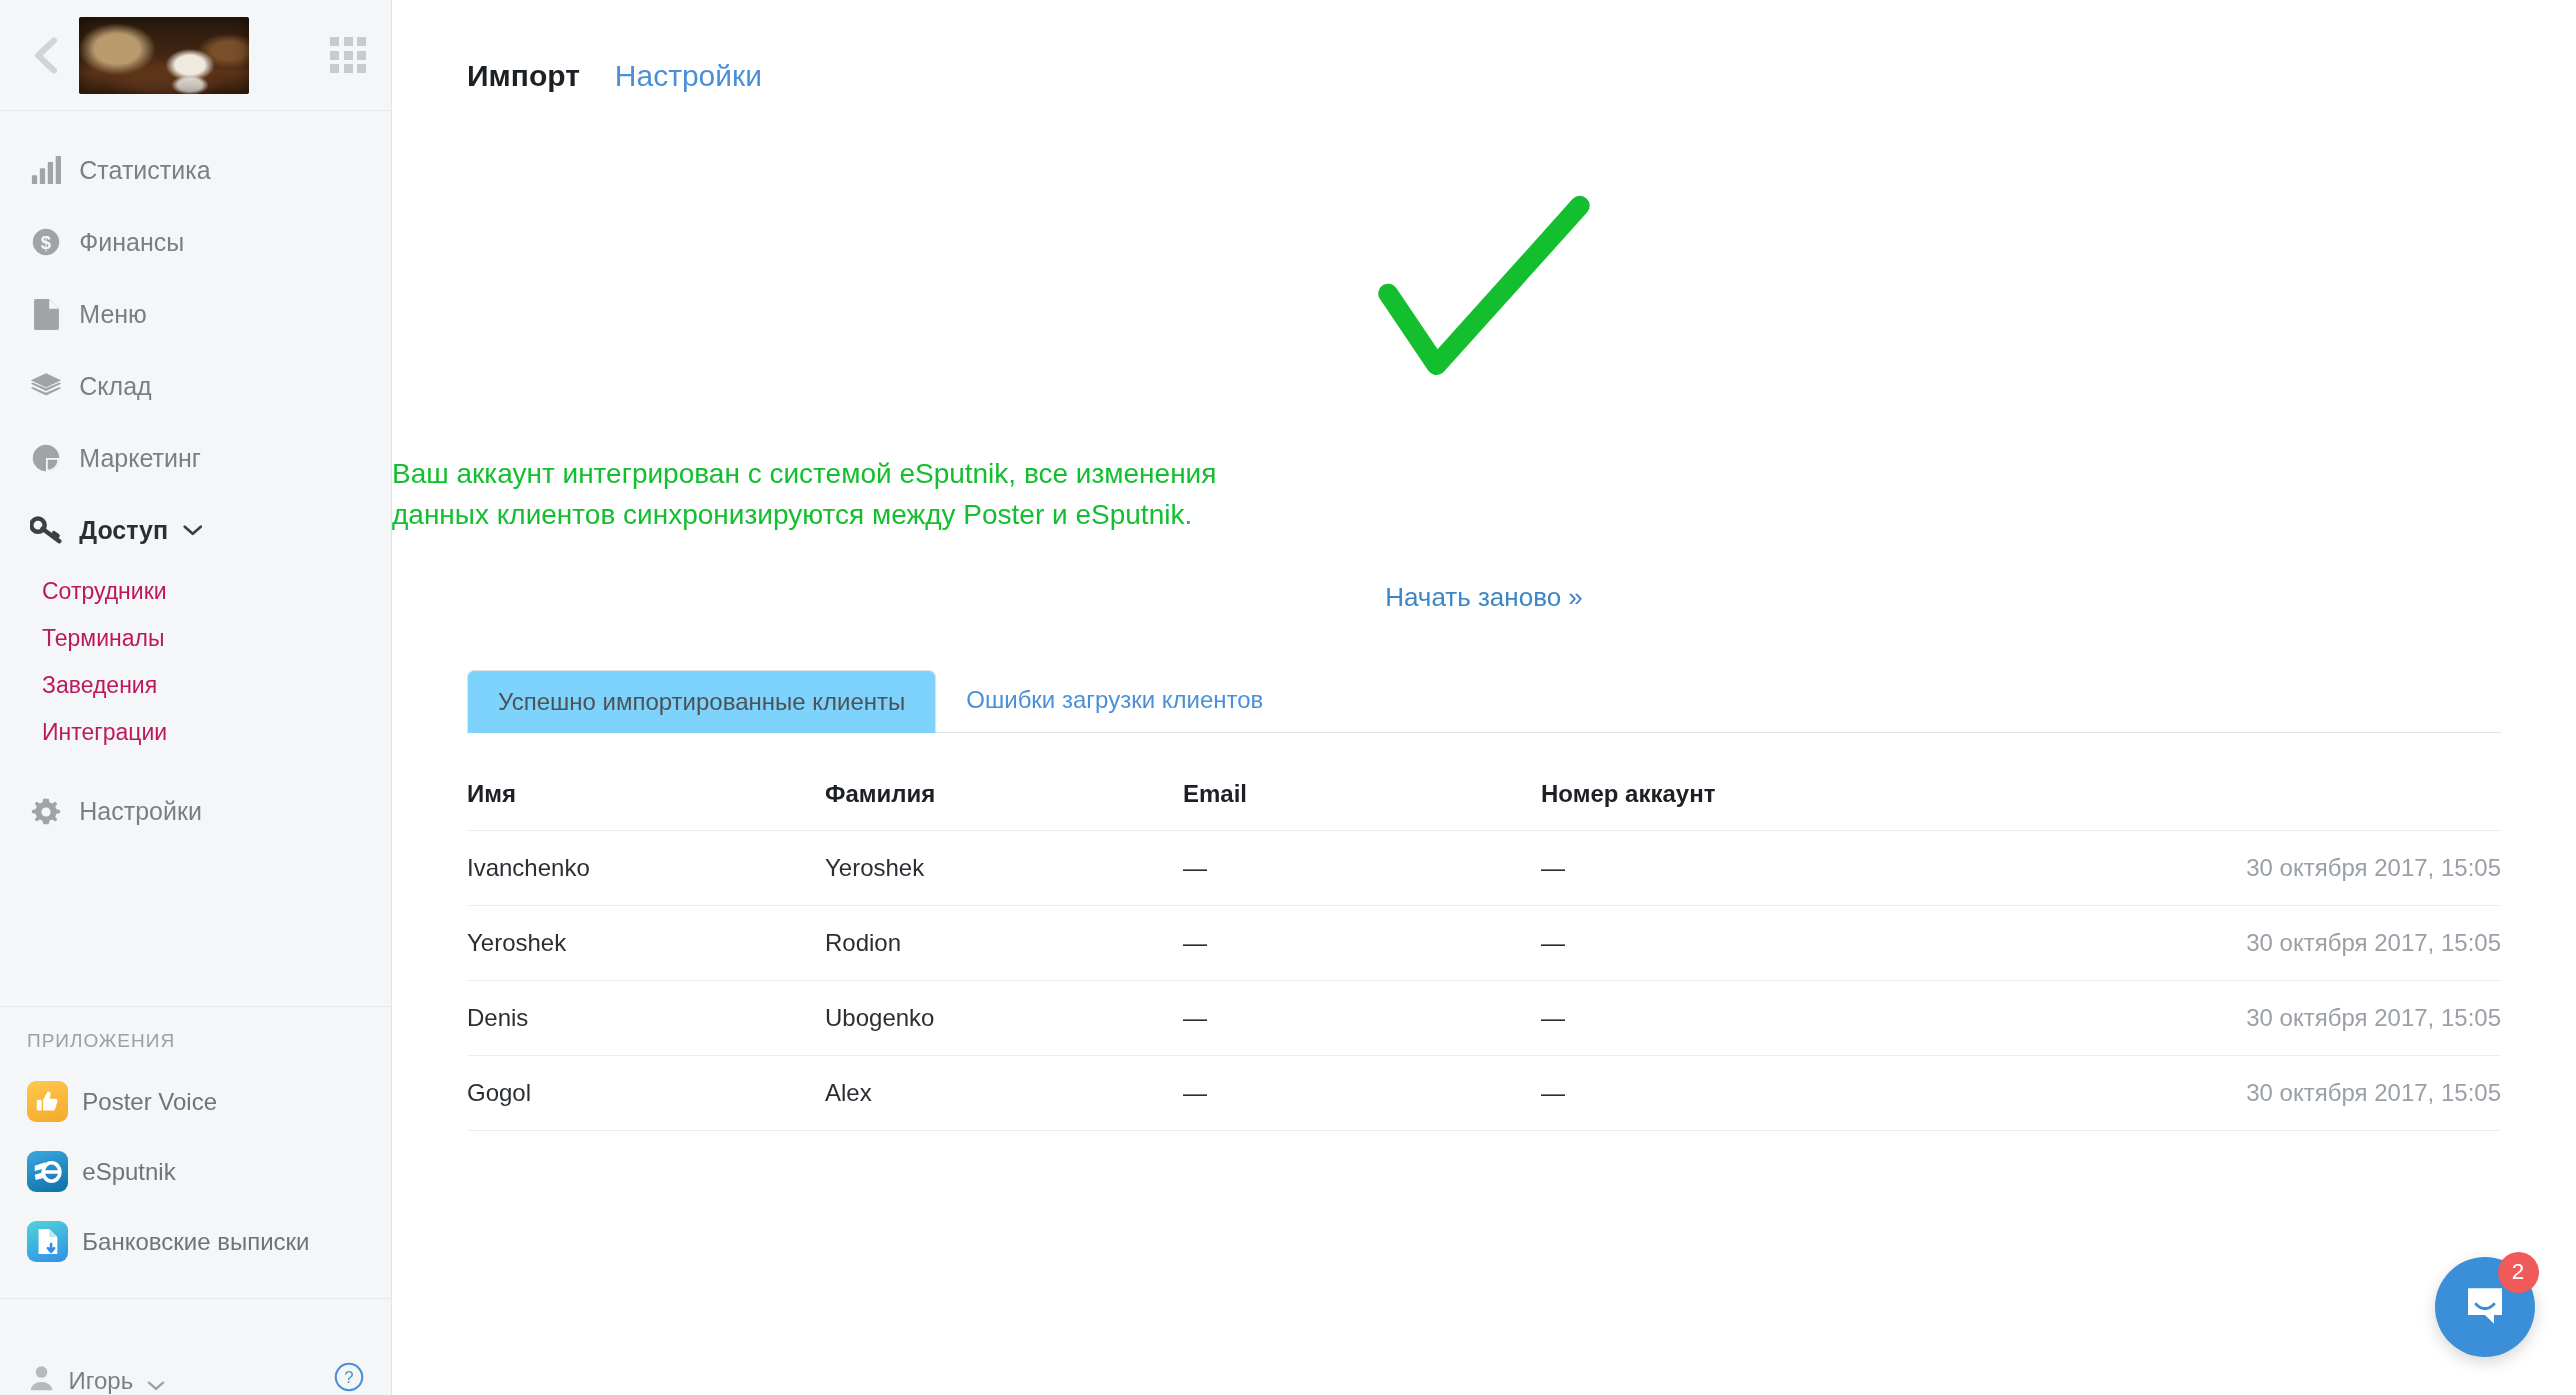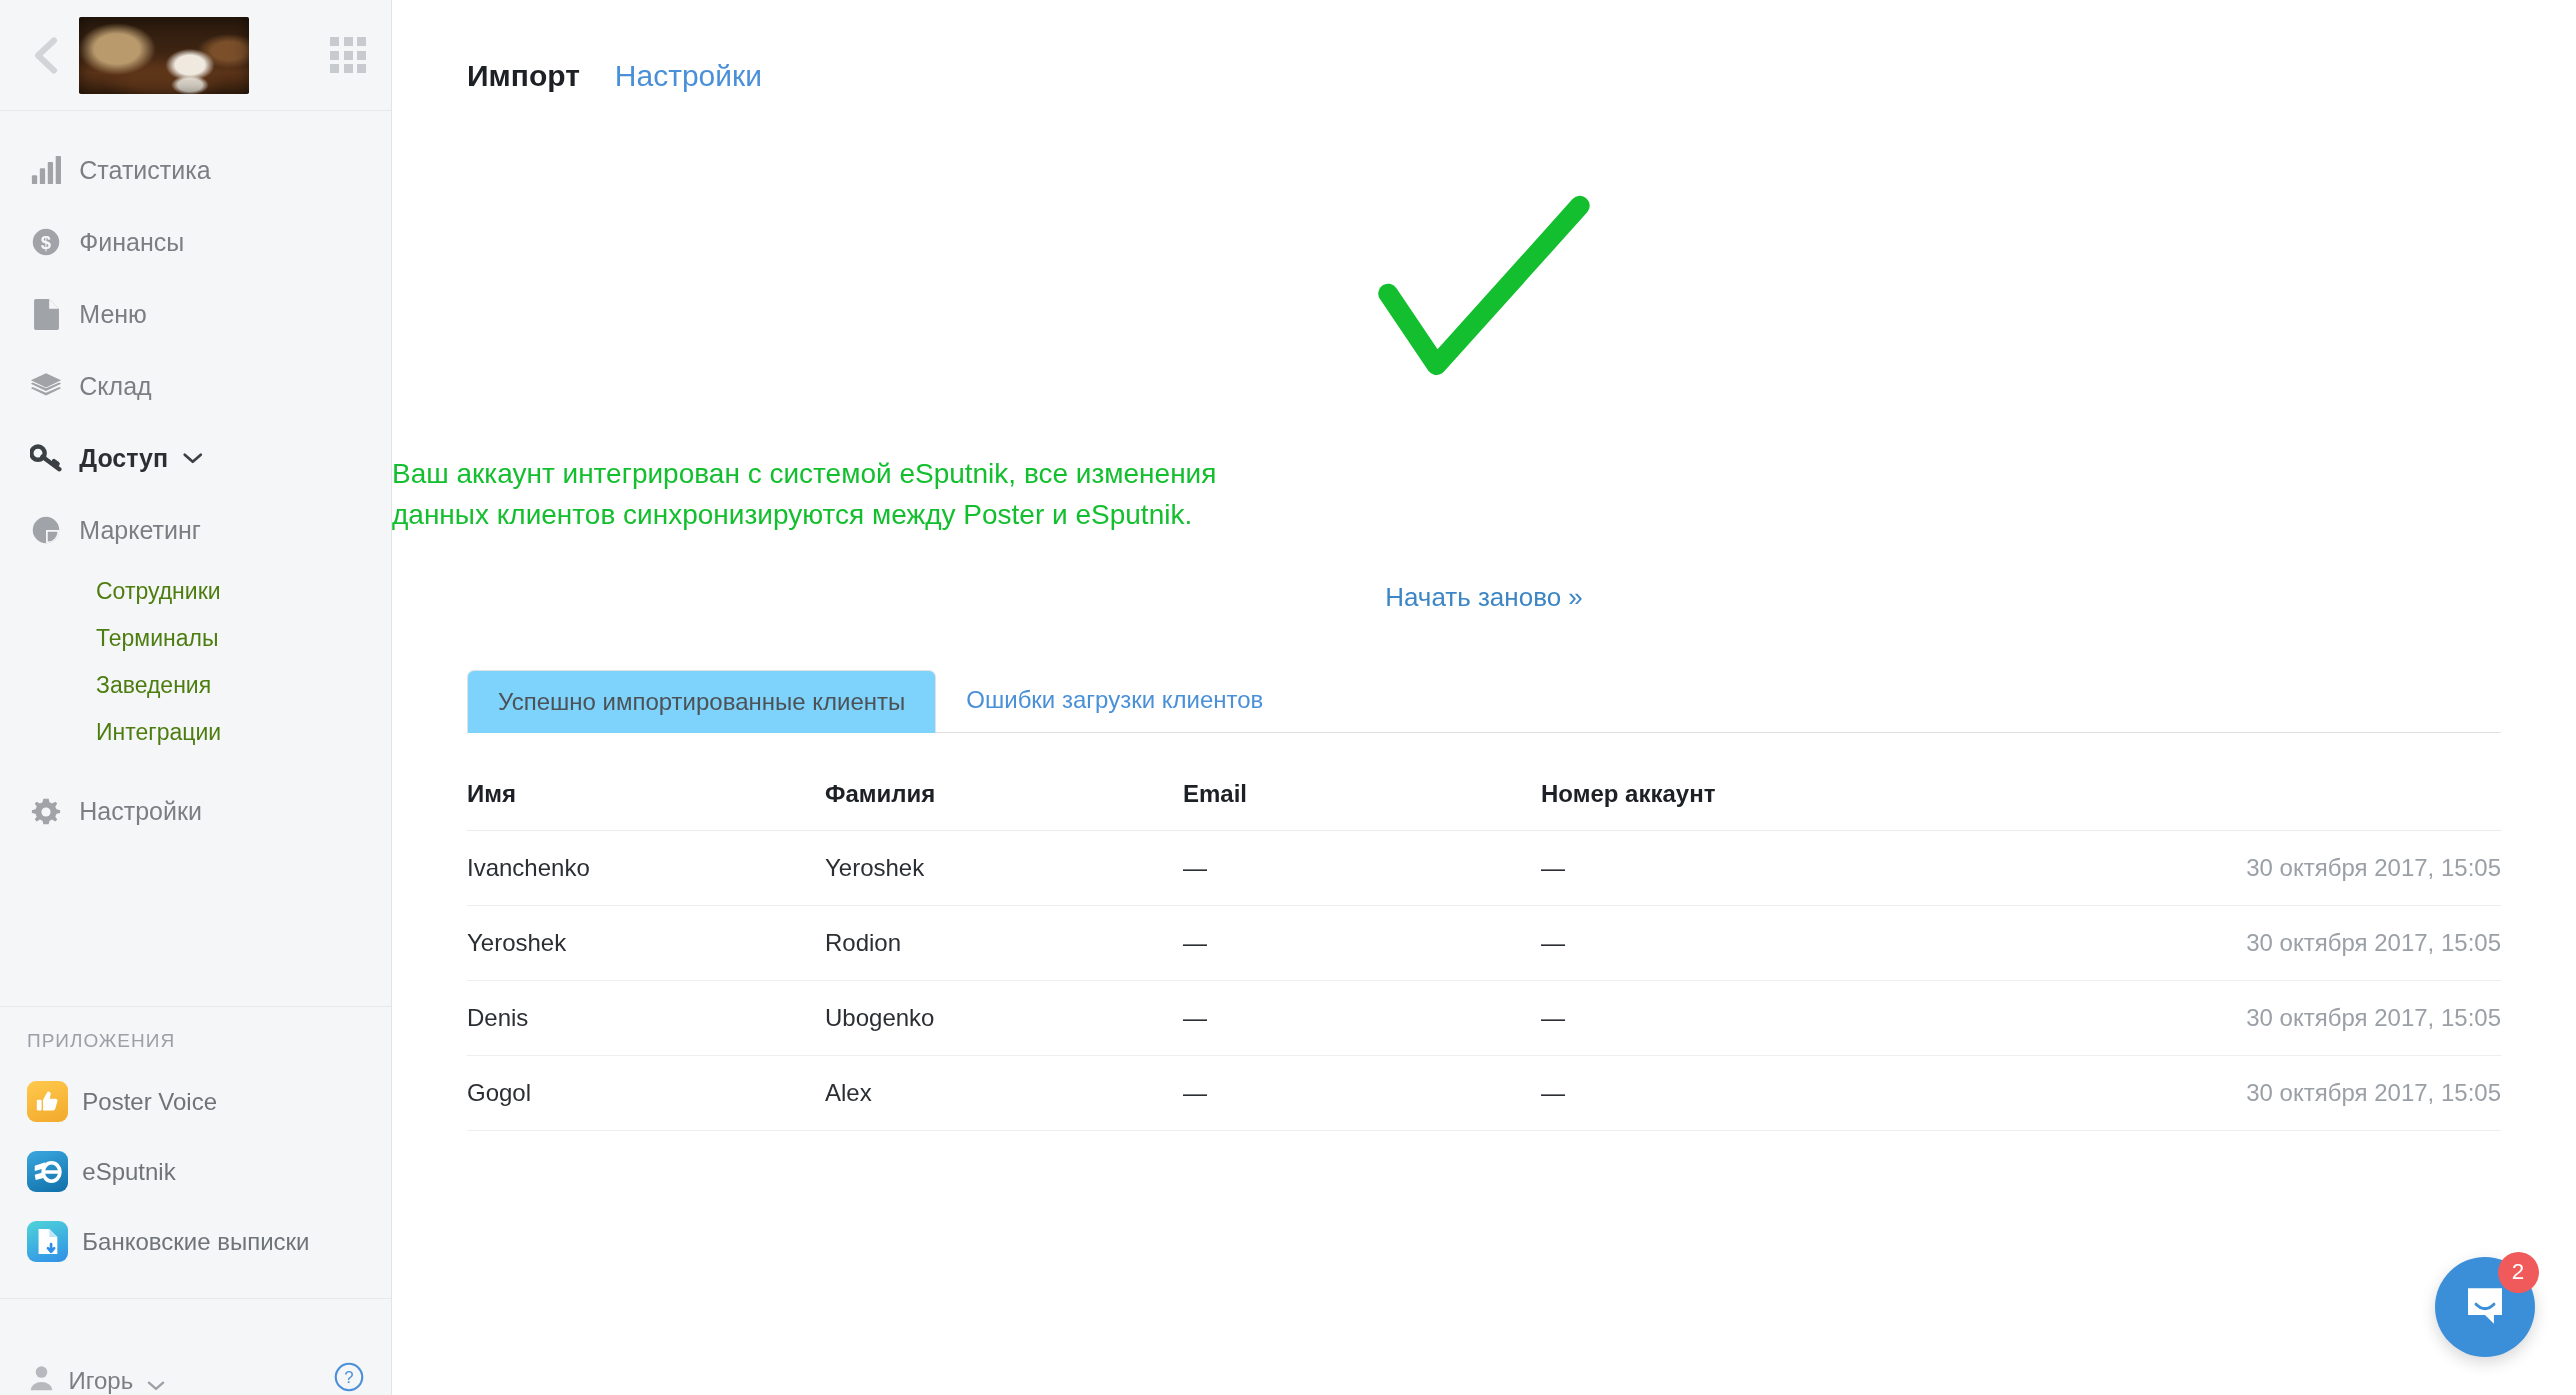--- a/index.html
+++ b/index.html
@@ -67,22 +67,22 @@
     margin-right: 14.3px;
     display: flex; align-items: center; justify-content: center;
     flex-shrink: 0;
   }
   .nav-item.active { color: #2b2f33; font-weight: bold; }
   .nav-chevron { margin-left: 14.3px; display: inline-flex; }
 
   .sub-nav { padding: 1.8px 0 20px 0; }
   .sub-item {
     display: block;
-    padding: 10px 0 10px 96px;
-    color: #4d7c0f;
+    padding: 10px 0 10px 42px;
+    color: #be185d;
     font-size: 23px;
     text-decoration: none;
   }
 
   .sb-apps {
     margin-top: auto;
     border-top: 1.8px solid #e6e8ea;
     padding: 23px 0 21.5px 0;
   }
   .apps-label {
@@ -275,45 +275,45 @@
         <span class="ico">
           <svg width="32" height="29" viewBox="0 0 36 32">
               <path d="M18 1 L35 9 L18 17 L1 9 z" fill="#a0a4a8"></path>
               <path d="M18 18 L33 11.5 L35 13 L18 21 L1 13 L3 11.5 z" fill="#a0a4a8"></path>
               <path d="M18 23 L33 16.5 L35 18 L18 26 L1 18 L3 16.5 z" fill="#a0a4a8"></path>
             </svg>
         </span>
         <span>Склад</span>
       </div>
 
+      <div class="nav-item">
+        <span class="ico">
+          <svg width="30" height="30" viewBox="0 0 34 34">
+              <circle cx="17" cy="17" r="15" fill="#a0a4a8"></circle>
+              <path d="M17 17 L32 17 A15 15 0 0 1 17 32 z" fill="#f5f6f7"></path>
+              <path d="M19 19 L30 19 A11 11 0 0 1 19 30 z" fill="#a0a4a8"></path>
+            </svg>
+        </span>
+        <span>Маркетинг</span>
+      </div>
+
       <div class="nav-item active">
         <span class="ico">
           <svg width="32" height="29" viewBox="0 0 36 32">
               <circle cx="9" cy="10" r="7.5" fill="none" stroke="#3b4045" stroke-width="5"></circle>
               <path d="M14 14 L33 28" stroke="#3b4045" stroke-width="5" stroke-linecap="round"></path>
               <path d="M27 19 L31 22" stroke="#3b4045" stroke-width="5" stroke-linecap="round"></path>
             </svg>
         </span>
         <span>Доступ</span>
         <span class="nav-chevron">
           <svg width="21.5" height="12.5" viewBox="0 0 24 14">
               <polyline points="3,3 12,11 21,3" fill="none" stroke="#3b4045" stroke-width="3" stroke-linecap="round" stroke-linejoin="round"></polyline>
             </svg>
         </span>
-      </div>
-
-      <div class="nav-item">
-        <span class="ico">
-          <svg width="30" height="30" viewBox="0 0 34 34">
-              <circle cx="17" cy="17" r="15" fill="#a0a4a8"></circle>
-              <path d="M17 17 L32 17 A15 15 0 0 1 17 32 z" fill="#f5f6f7"></path>
-              <path d="M19 19 L30 19 A11 11 0 0 1 19 30 z" fill="#a0a4a8"></path>
-            </svg>
-        </span>
-        <span>Маркетинг</span>
       </div>
 
       <div class="sub-nav">
         <a class="sub-item" href="#">Сотрудники</a>
         <a class="sub-item" href="#">Терминалы</a>
         <a class="sub-item" href="#">Заведения</a>
         <a class="sub-item" href="#">Интеграции</a>
       </div>
 
       <div class="nav-item">

